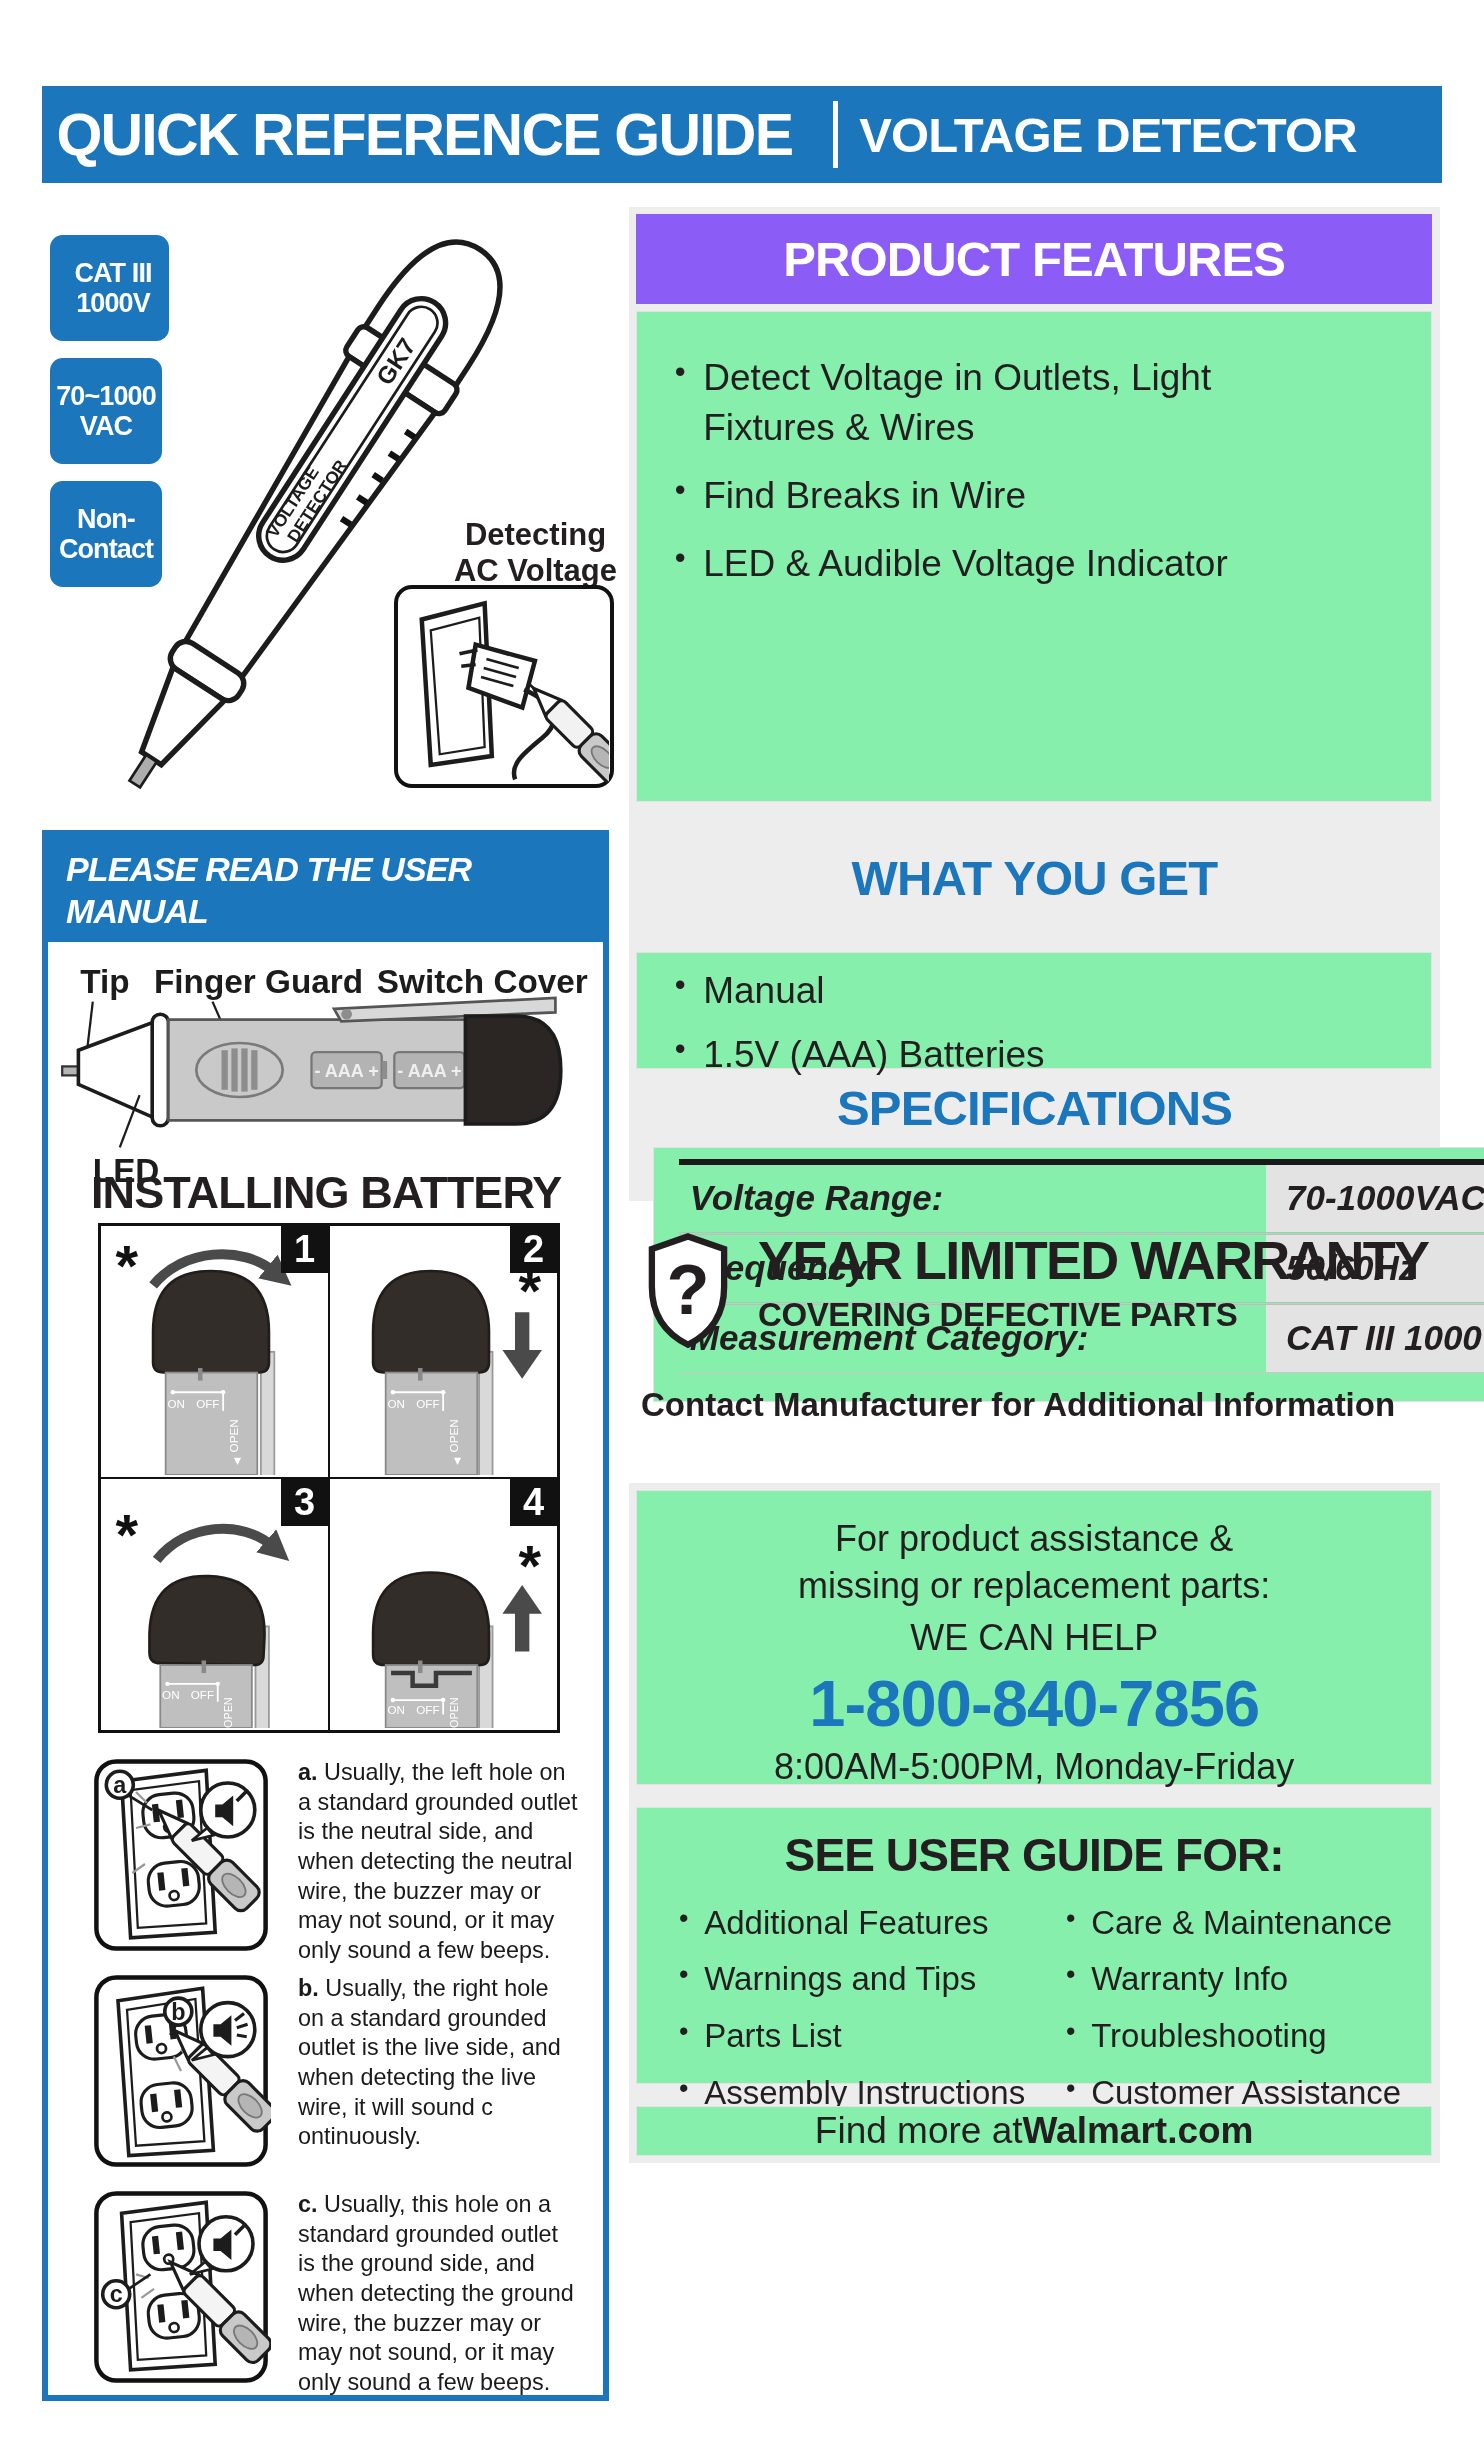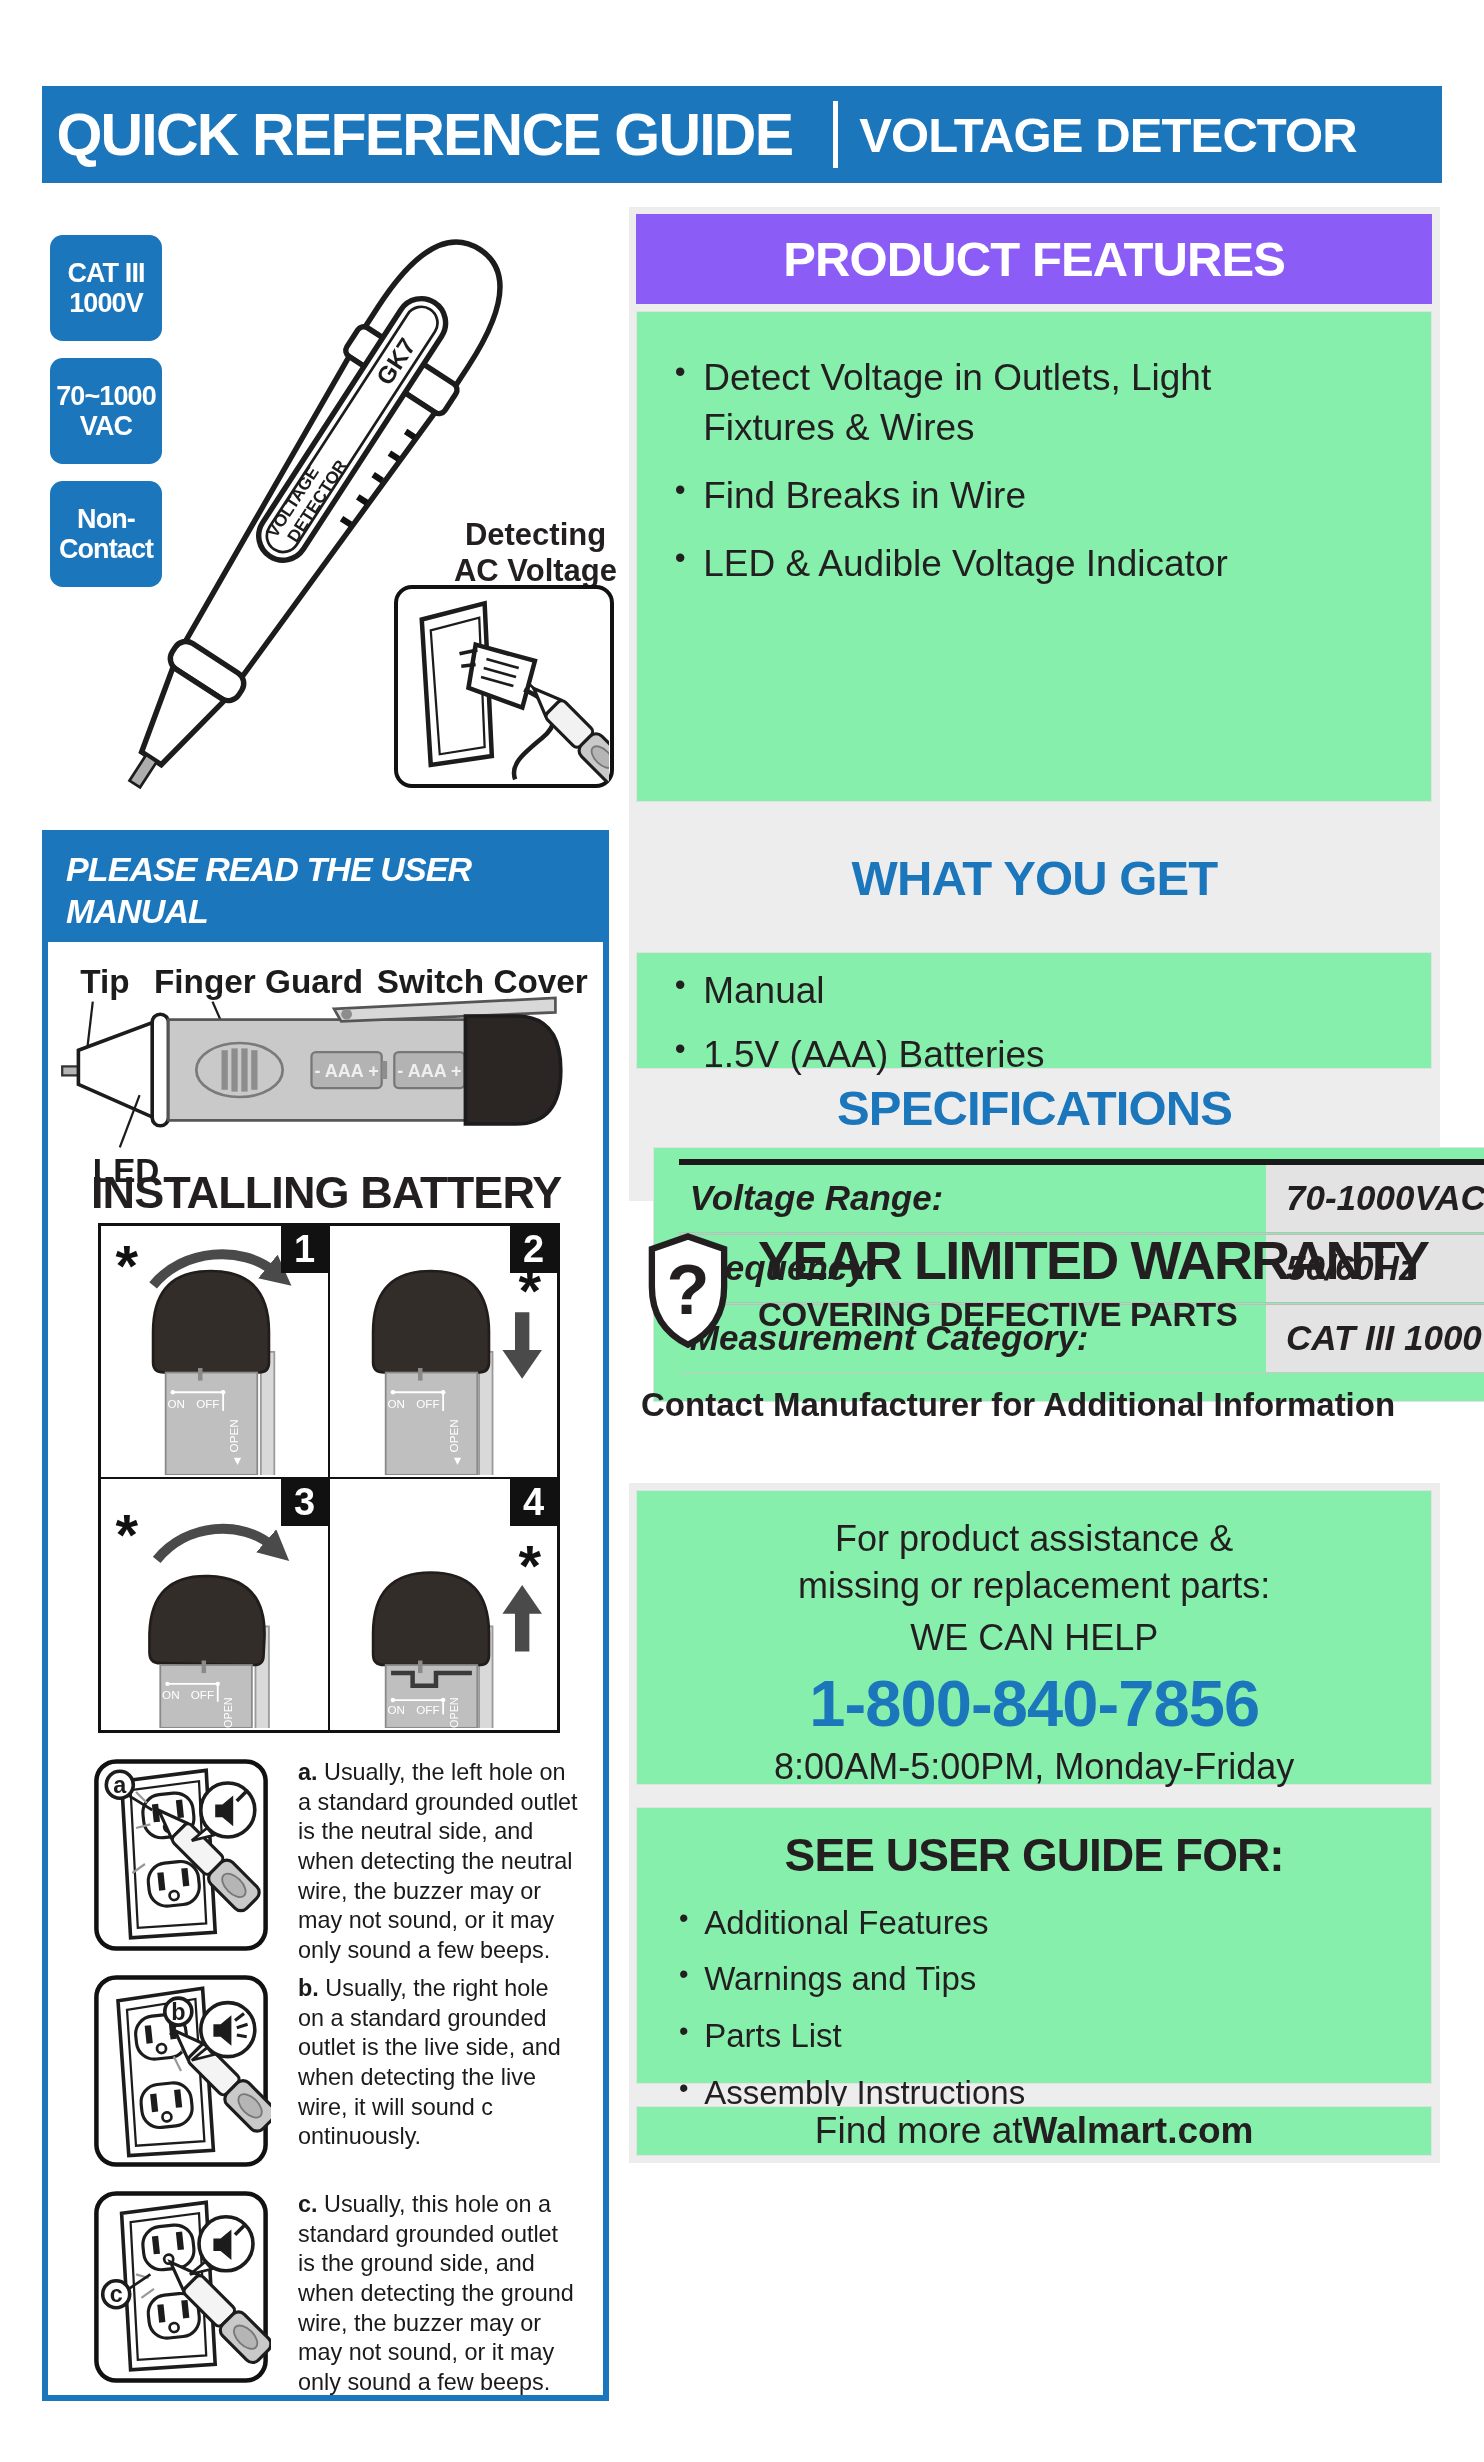--- a/index.html
+++ b/index.html
@@ -63,21 +63,21 @@
 <body>
 
 <div id="canvas">
 
   <div class="abs hdr" style="left:42px;top:86px;width:1400px;height:97px;">
     <div class="hdr-title">QUICK REFERENCE GUIDE</div>
     <div class="hdr-div"></div>
     <div class="hdr-sub">VOLTAGE DETECTOR</div>
   </div>
 
-  <div class="abs badge" style="left:50px;top:235px;">
+  <div class="abs badge" style="left:50px;top:235px;padding-left:7px;">
     <span>CAT III</span>
     <span>1000V</span>
   </div>
   <div class="abs badge" style="left:50px;top:358px;">
     <span>70~1000</span>
     <span>VAC</span>
   </div>
   <div class="abs badge" style="left:50px;top:481px;">
     <span>Non-</span>
     <span>Contact</span>
@@ -447,20 +447,26 @@
     </div>
     <div class="abs whitebox" style="left:7.2px;top:324px;width:796px;height:277px;padding-top:20px;">
       <div class="guide-title">SEE USER GUIDE FOR:</div>
       <div style="display:flex;">
         <ul class="glist" style="margin-left:40px;width:387px;">
           <li>Additional Features</li>
           <li>Warnings and Tips</li>
           <li>Parts List</li>
           <li>Assembly Instructions</li>
         </ul>
+        <ul class="glist" style="width:360px;">
+          <li>Care &amp; Maintenance</li>
+          <li>Warranty Info</li>
+          <li>Troubleshooting</li>
+          <li>Customer Assistance</li>
+        </ul>
       </div>
     </div>
     <div class="abs whitebox" style="left:7.2px;top:623px;width:796px;height:50px;">
       <div class="findrow">
           <span>Find more at</span>
           <b>Walmart.com</b>
         </div>
     </div>
   </div>
 

